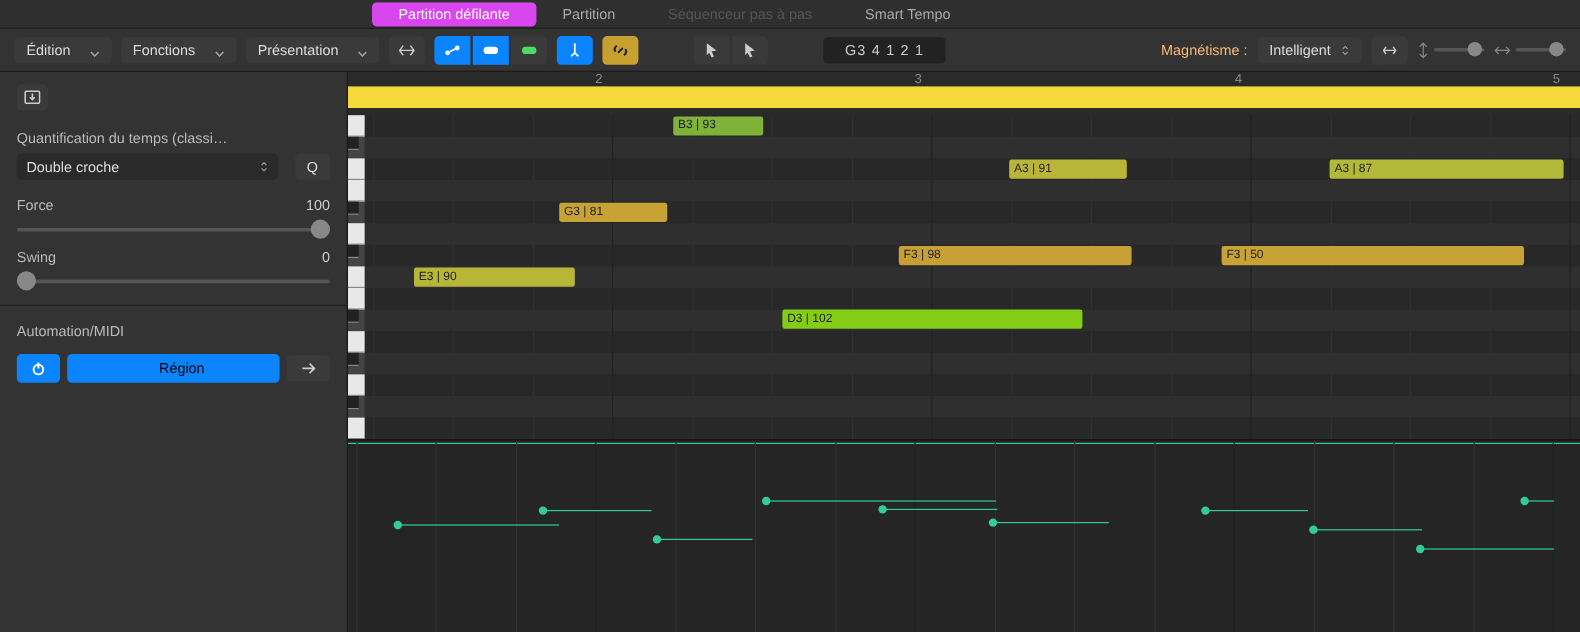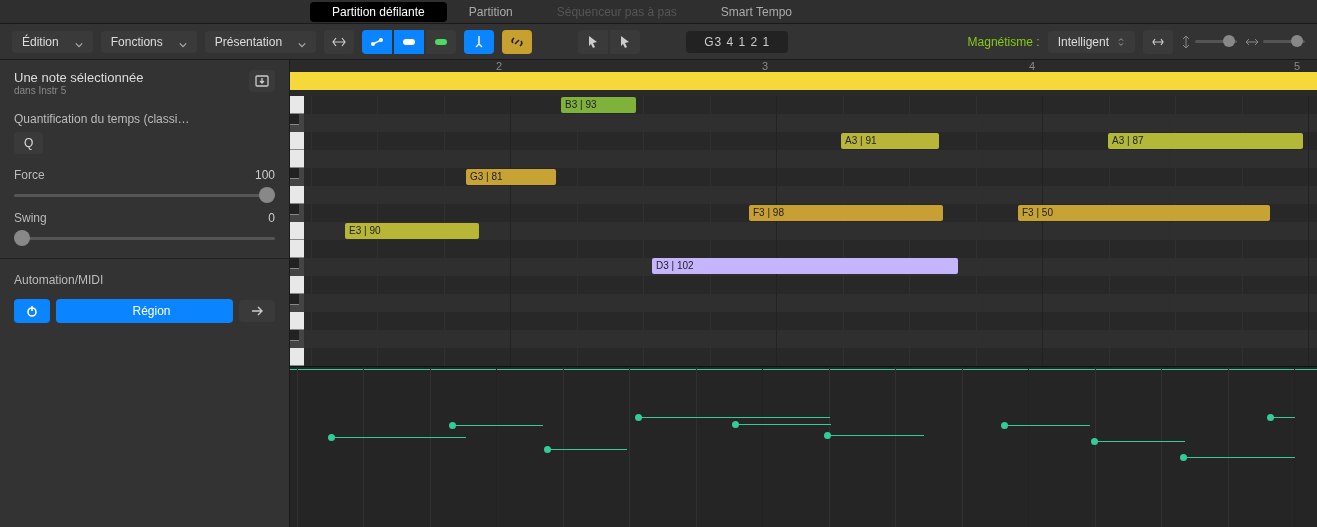--- a/index.html
+++ b/index.html
@@ -1,38 +1,38 @@
 <!DOCTYPE html>
 <html><head>
 <meta charset="utf-8">
 <style>
   * { margin: 0; padding: 0; box-sizing: border-box; font-family: -apple-system, "Helvetica Neue", Arial, sans-serif; }
   body { background: #2a2a2a; color: #ccc; font-size: 12px; overflow: hidden; width: 1317px; height: 527px; }
 
   
   .tabs { height: 24px; background: #2f2f2f; display: flex; align-items: center; padding-left: 310px; gap: 0; border-bottom: 1px solid #1a1a1a; }
   .tab { padding: 3px 22px; border-radius: 4px; color: #aaa; cursor: pointer; font-size: 12px; }
-  .tab.active { background: #000000; color: #fff; }
+  .tab.active { background: #d946ef; color: #fff; }
   .tab.dim { color: #555; }
 
   
   .toolbar { height: 36px; background: #333; display: flex; align-items: center; padding: 0 12px; gap: 8px; border-bottom: 1px solid #1a1a1a; }
   .menu-btn { background: #3a3a3a; color: #ddd; padding: 4px 10px; border-radius: 4px; display: flex; align-items: flex-end; gap: 16px; cursor: pointer; font-size: 12px; }
   .menu-btn svg { width: 8px; height: 8px; }
   .tbtn { width: 30px; height: 24px; background: #3a3a3a; border-radius: 4px; display: flex; align-items: center; justify-content: center; cursor: pointer; }
   .tbtn.blue { background: #0a84ff; color: #fff; }
   .tbtn.orange { background: #c8a030; }
   .tbtn svg { width: 16px; height: 16px; }
   .tgroup { display: flex; gap: 2px; }
   .tgroup .tbtn { border-radius: 0; }
   .tgroup .tbtn:first-child { border-radius: 4px 0 0 4px; }
   .tgroup .tbtn:last-child { border-radius: 0 4px 4px 0; }
   .pos-display { background: #222; padding: 4px 18px; border-radius: 4px; color: #ccc; font-size: 12px; letter-spacing: 1px; }
   .spacer { flex: 1; }
-  .snap-label { color: #84cc16; font-size: 12px; }
+  .snap-label { color: #fdba74; font-size: 12px; }
   .snap-sel { background: #3a3a3a; padding: 4px 10px; border-radius: 4px; color: #ddd; display: flex; align-items: center; gap: 8px; cursor: pointer; }
   .slider-mini { display: flex; align-items: center; gap: 4px; }
   .slider-mini .track { width: 42px; height: 3px; background: #555; border-radius: 2px; position: relative; }
   .slider-mini .knob { width: 12px; height: 12px; background: #888; border-radius: 50%; position: absolute; top: -5px; }
 
   
   .main { display: flex; height: calc(527px - 24px - 36px); }
   .inspector { width: 290px; background: #333; border-right: 1px solid #1a1a1a; padding: 10px 14px; display: flex; flex-direction: column; gap: 6px; }
   .insp-head { display: flex; justify-content: space-between; align-items: flex-start; }
   .insp-title { font-size: 13px; color: #ddd; }
@@ -41,21 +41,21 @@
   .insp-row { display: flex; justify-content: space-between; align-items: center; margin-top: 8px; }
   .insp-label { color: #bbb; font-size: 12px; }
   .insp-sel { background: #2a2a2a; padding: 4px 8px; border-radius: 4px; color: #ddd; flex: 1; margin-right: 8px; display:flex; justify-content:space-between; align-items:center; cursor:pointer; }
   .q-btn { background: #3a3a3a; padding: 4px 10px; border-radius: 4px; color: #ddd; cursor:pointer; }
   .slider-full { width: 100%; height: 3px; background: #555; border-radius: 2px; position: relative; margin-top: 6px; }
   .slider-full .knob { width: 16px; height: 16px; background: #888; border-radius: 50%; position: absolute; top: -7px; }
   .divider { height: 1px; background: #222; margin: 12px -14px 8px; }
   .pill-row { display: flex; gap: 6px; align-items:center; }
   .pill { background: #3a3a3a; padding: 5px 10px; border-radius: 4px; display:flex; align-items:center; justify-content:center; cursor:pointer; }
   .pill.power { width: 36px; background: #0a84ff; }
-  .pill.region { flex:1; background: #0a84ff; color:#ffffff; justify-content:center;padding-left:24px; }
+  .pill.region { flex:1; background: #0a84ff; color:#000000; justify-content:center;padding-left:24px; }
   .pill.arrow { width: 36px; }
   .auto-sel { background: #2a2a2a; padding: 6px 10px; border-radius: 4px; color: #4cd964; text-align: center; margin-top: 10px; display:flex; justify-content:center; align-items:center; gap:8px; cursor:pointer; position:relative; }
   .auto-sel .chev { position:absolute; right:8px; }
 
   
   .editor { flex: 1; position: relative; background: #2a2a2a; overflow:hidden; }
   .ruler-yellow { position:absolute; left:0; right:0; top:12px; height:18px; background: #f5d93a; }
   .ruler-nums { position:absolute; left:0; right:0; top:0; height:12px; }
   .ruler-num { position:absolute; top:0; color:#888; font-size:11px; }
 
@@ -196,34 +196,36 @@
     <div class="track">
         <div class="knob" style="left:28px"></div>
       </div>
   </div>
 </div>
 
 <div class="main">
 
   <div class="inspector">
     <div class="insp-head">
-      <div>
-        <div class="insp-title">Une note sélectionnée</div>
-        <div class="insp-sub">dans Instr 5</div>
-      </div>
       <div class="insp-icon-btn">
         <svg width="14" height="12" stroke="#ccc" fill="none" stroke-width="1.3">
             <rect x="1" y="1" width="12" height="10" rx="1"></rect>
             <path d="M7 3v5M5 6l2 2 2-2"></path>
           </svg>
       </div>
     </div>
 
     <div class="insp-label" style="margin-top:10px">Quantification du temps (classi…</div>
     <div style="display:flex; gap:6px; align-items:center;">
+      <div class="insp-sel">
+        <span>Double croche</span>
+        <svg class="chev-icon" viewBox="0 0 10 12">
+            <path d="M2 4l3-3 3 3M2 8l3 3 3-3" stroke="#aaa" fill="none" stroke-width="1.3"></path>
+          </svg>
+      </div>
       <div class="q-btn">Q</div>
     </div>
 
     <div class="insp-row">
       <span class="insp-label">Force</span>
       <span>100</span>
     </div>
     <div class="slider-full">
         <div class="knob" style="left:calc(100% - 16px)"></div>
       </div>
@@ -319,21 +321,21 @@
           <div class="bar-line" style="left: 1018px;"></div>
         </div>
       <div id="notes-container">
           <div class="note" style="left: 271px; top: 1px; width: 75px; background: rgb(126, 178, 58);">B3 | 93</div>
           <div class="note" style="left: 551px; top: 37px; width: 98px; background: rgb(185, 181, 56);">A3 | 91</div>
           <div class="note" style="left: 818px; top: 37px; width: 195px; background: rgb(178, 184, 56);">A3 | 87</div>
           <div class="note" style="left: 176px; top: 73px; width: 90px; background: rgb(199, 162, 53);">G3 | 81</div>
           <div class="note" style="left: 459px; top: 109px; width: 194px; background: rgb(199, 159, 52);">F3 | 98</div>
           <div class="note" style="left: 728px; top: 109px; width: 252px; background: rgb(199, 162, 53);">F3 | 50</div>
           <div class="note" style="left: 55px; top: 127px; width: 134px; background: rgb(184, 182, 54);">E3 | 90</div>
-          <div class="note" style="left: 362px; top: 162px; width: 306px; background: #c4b5fd;">D3 | 102</div>
+          <div class="note" style="left: 362px; top: 162px; width: 250px; background: #84cc16;">D3 | 102</div>
         </div>
     </div>
 
     <div class="auto-area">
       <div class="auto-line-top"></div>
       <div id="auto-gridlines">
           <div class="beat-line" style="left: 6.5px;"></div>
           <div class="beat-line" style="left: 73px;"></div>
           <div class="beat-line" style="left: 139.5px;"></div>
           <div class="bar-line" style="left: 206px;"></div>

